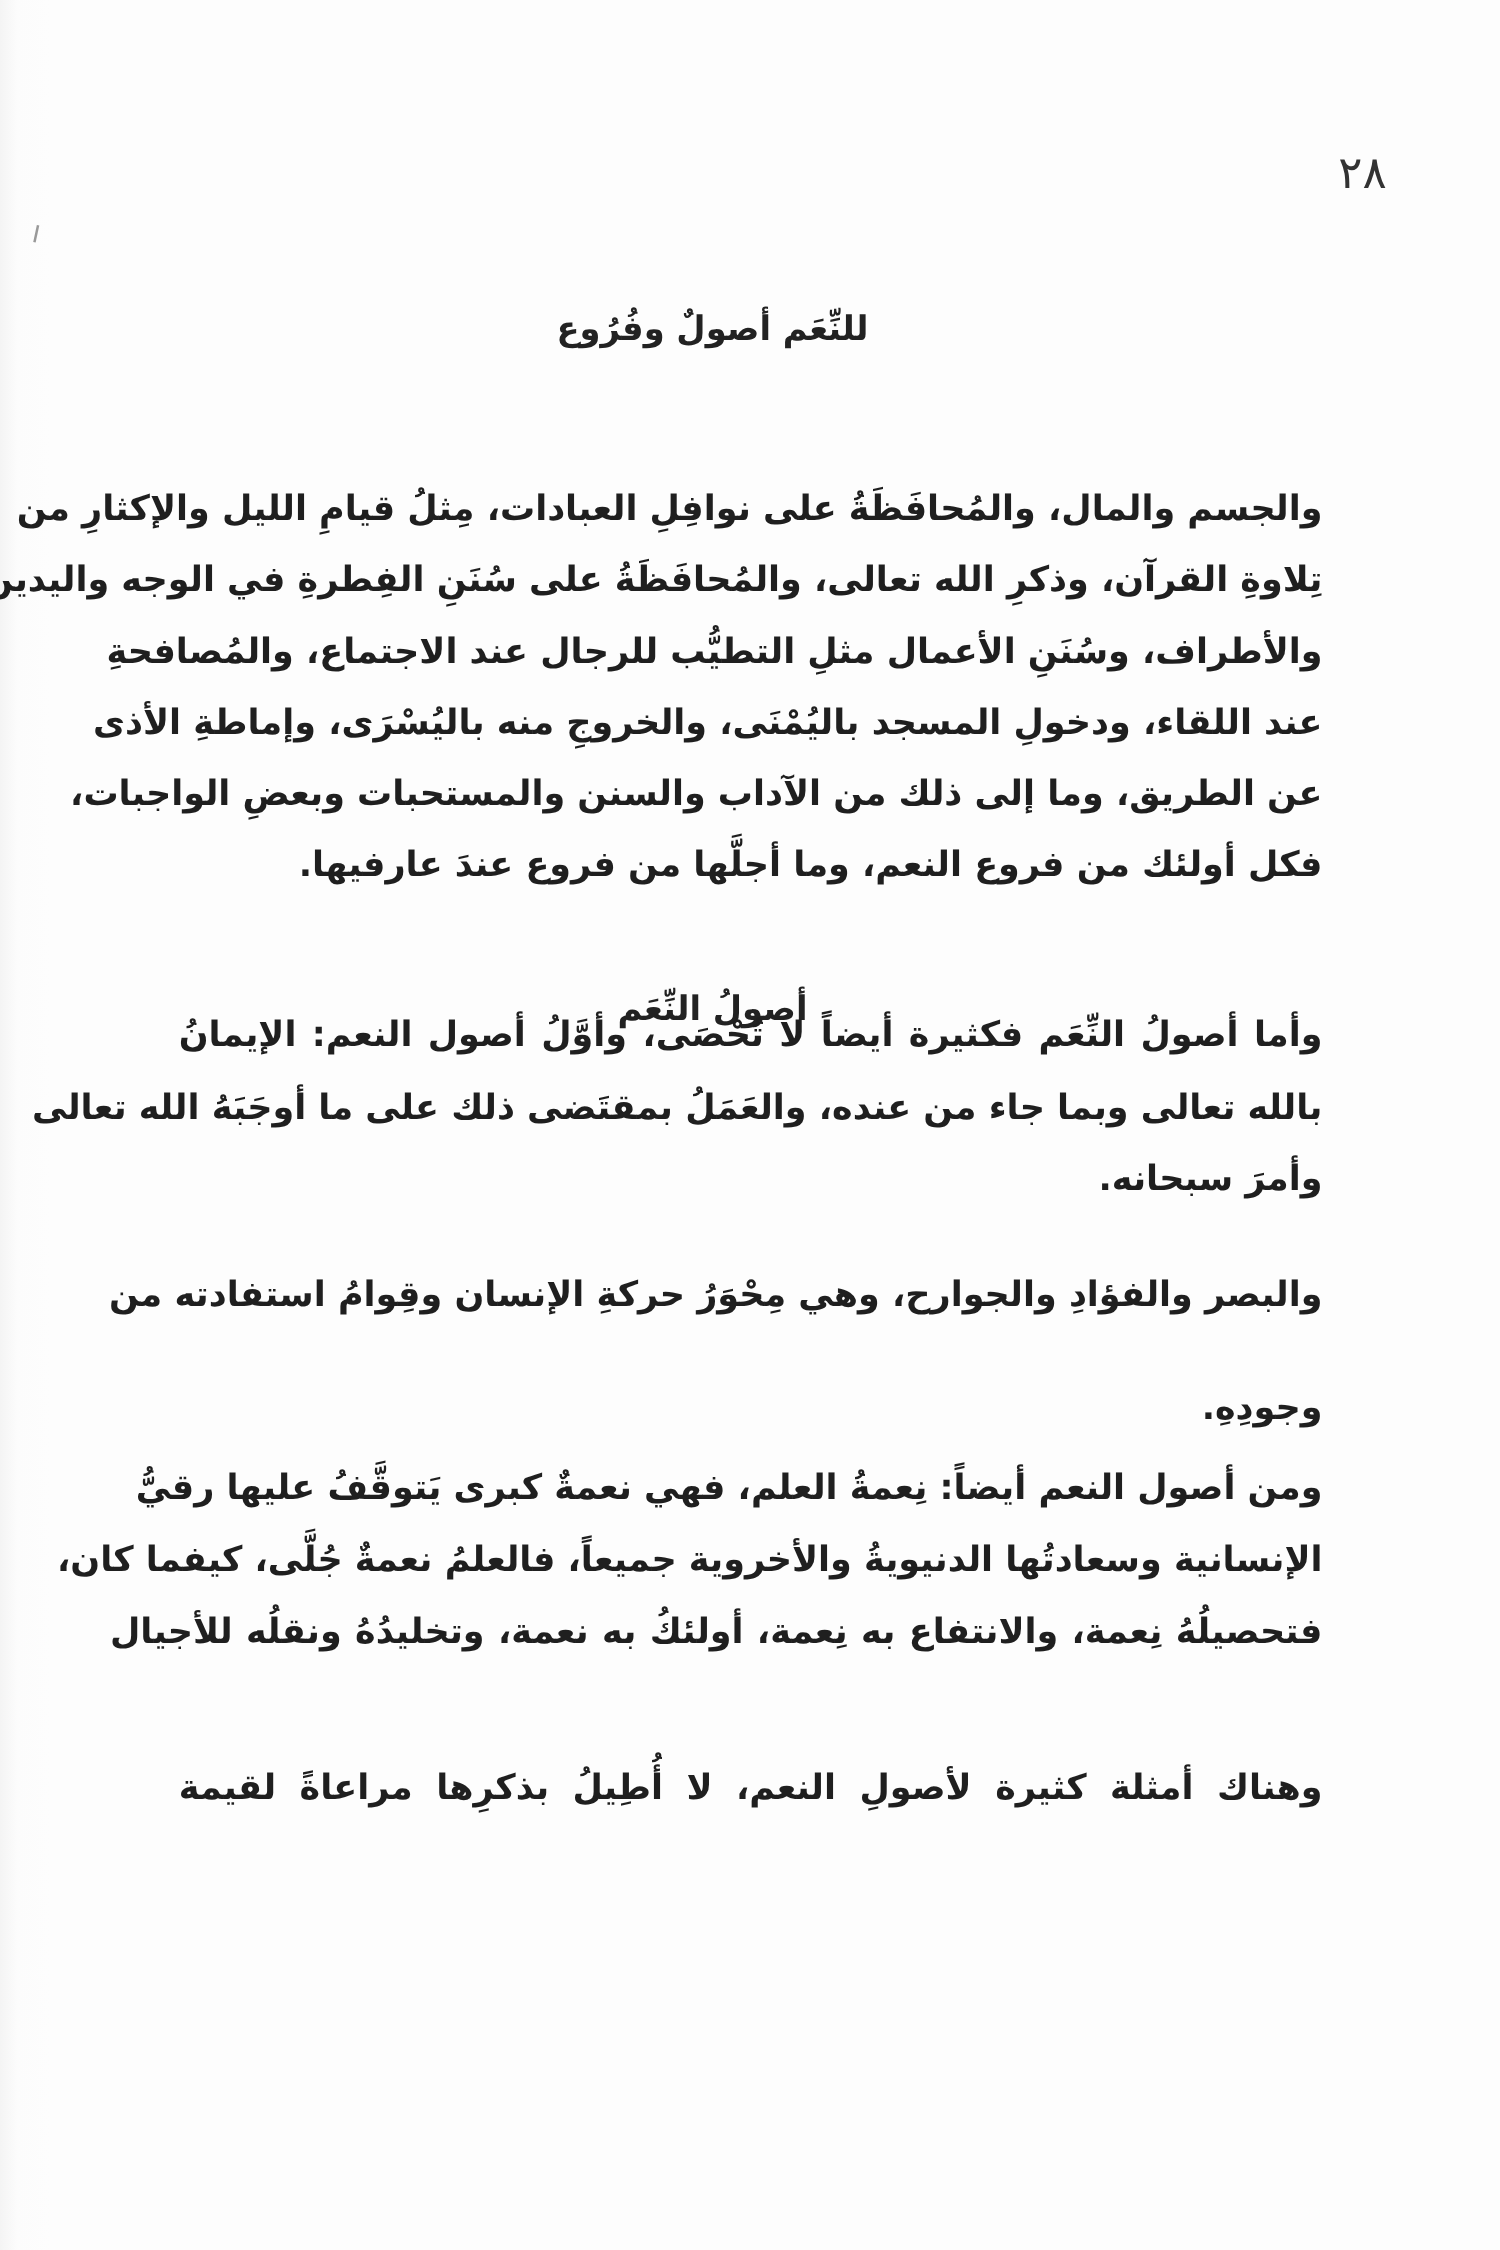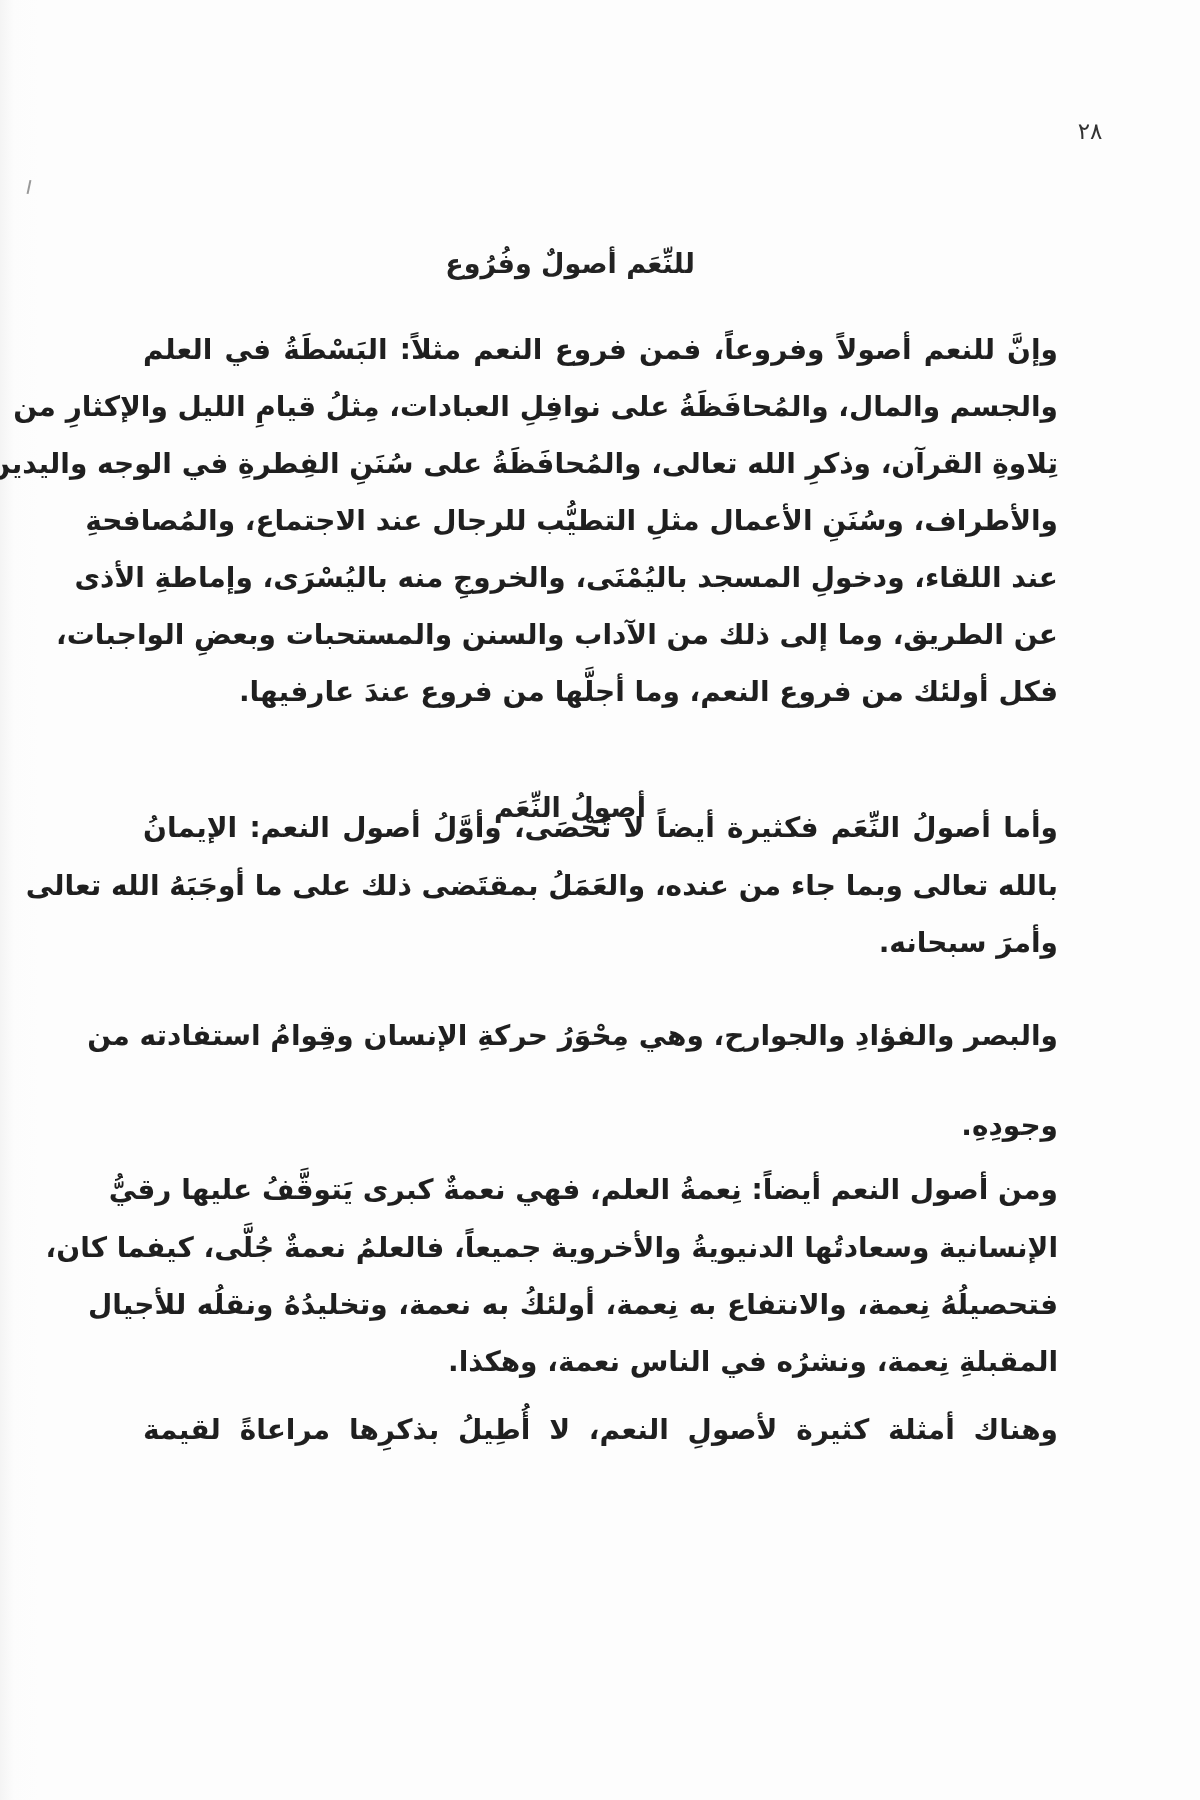--- a/index.html
+++ b/index.html
@@ -5,21 +5,21 @@
   html, body { margin:0; padding:0; }
   body {
     width:1200px; height:1800px; position:relative; overflow:hidden;
     background:#fdfdfd;
     font-family: "DejaVu Sans", "Liberation Sans", sans-serif;
     color:#1c1c1c;
   }
   .page { position:absolute; left:0; top:0; width:1200px; height:1800px; background:linear-gradient(90deg,#f4f4f4 0px,#fcfcfc 14px,#fdfdfd 40px); }
   .pagenum {
     position:absolute; top:118px; left:1060px; width:60px; text-align:center;
-    font-size:23px; color:#333; direction:rtl; letter-spacing:2px;
+    font-size:36px; color:#333; direction:rtl; letter-spacing:2px;
   }
   .mark { position:absolute; left:28px; top:180px; width:2px; height:14px; background:#999; transform:rotate(12deg); }
   .heading {
     position:absolute; left:80px; width:980px; text-align:center;
     direction:rtl; font-size:27px; font-weight:bold; color:#222;
   }
   .line {
     position:absolute; right:142px; width:970px; direction:rtl;
     font-size:28px; font-weight:bold; line-height:40px; height:44px; white-space:nowrap;
     text-align:justify; text-align-last:justify; color:#1f1f1f;
@@ -29,36 +29,34 @@
 </style>
 </head>
 <body>
 
 <div class="page">
   <div class="mark"></div>
   <div class="pagenum">٢٨</div>
 
   <div class="heading" style="top:248px;">للنِّعَم أصولٌ وفُرُوع</div>
 
-  <div class="line indent" style="top:330px;">وإنَّ للنعم أصولاً وفروعاً، فمن فروع النعم مثلاً: البَسْطَةُ في العلم</div>
   <div class="line" style="top:387px;">والجسم والمال، والمُحافَظَةُ على نوافِلِ العبادات، مِثلُ قيامِ الليل والإكثارِ من</div>
   <div class="line" style="top:444px;">تِلاوةِ القرآن، وذكرِ الله تعالى، والمُحافَظَةُ على سُنَنِ الفِطرةِ في الوجه واليدين</div>
   <div class="line" style="top:501px;">والأطراف، وسُنَنِ الأعمال مثلِ التطيُّب للرجال عند الاجتماع، والمُصافحةِ</div>
   <div class="line" style="top:558px;">عند اللقاء، ودخولِ المسجد باليُمْنَى، والخروجِ منه باليُسْرَى، وإماطةِ الأذى</div>
   <div class="line" style="top:615px;">عن الطريق، وما إلى ذلك من الآداب والسنن والمستحبات وبعضِ الواجبات،</div>
   <div class="line last" style="top:672px;">فكل أولئك من فروع النعم، وما أجلَّها من فروع عندَ عارفيها.</div>
 
   <div class="heading" style="top:792px;text-align:center;">أصولُ النِّعَم</div>
 
   <div class="line indent" style="top:808px;">وأما أصولُ النِّعَم فكثيرة أيضاً لا تُحْصَى، وأوَّلُ أصول النعم: الإيمانُ</div>
   <div class="line" style="top:866px;">بالله تعالى وبما جاء من عنده، والعَمَلُ بمقتَضى ذلك على ما أوجَبَهُ الله تعالى</div>
   <div class="line last" style="top:923px;">وأمرَ سبحانه.</div>
 
   <div class="line" style="top:1016px;">والبصر والفؤادِ والجوارح، وهي مِحْوَرُ حركةِ الإنسان وقِوامُ استفادته من</div>
   <div class="line last" style="top:1106px;">وجودِهِ.</div>
 
   <div class="line indent" style="top:1170px;">ومن أصول النعم أيضاً: نِعمةُ العلم، فهي نعمةٌ كبرى يَتوقَّفُ عليها رقيُّ</div>
   <div class="line" style="top:1228px;">الإنسانية وسعادتُها الدنيويةُ والأخروية جميعاً، فالعلمُ نعمةٌ جُلَّى، كيفما كان،</div>
   <div class="line" style="top:1285px;">فتحصيلُهُ نِعمة، والانتفاع به نِعمة، أولئكُ به نعمة، وتخليدُهُ ونقلُه للأجيال</div>
-  <div class="line last" style="top:1342px;">المقبلةِ نِعمة، ونشرُه في الناس نعمة، وهكذا.</div>
 
   <div class="line indent" style="top:1410px;">وهناك أمثلة كثيرة لأصولِ النعم، لا أُطِيلُ بذكرِها مراعاةً لقيمة</div>
 </div>
 
 </body></html>

